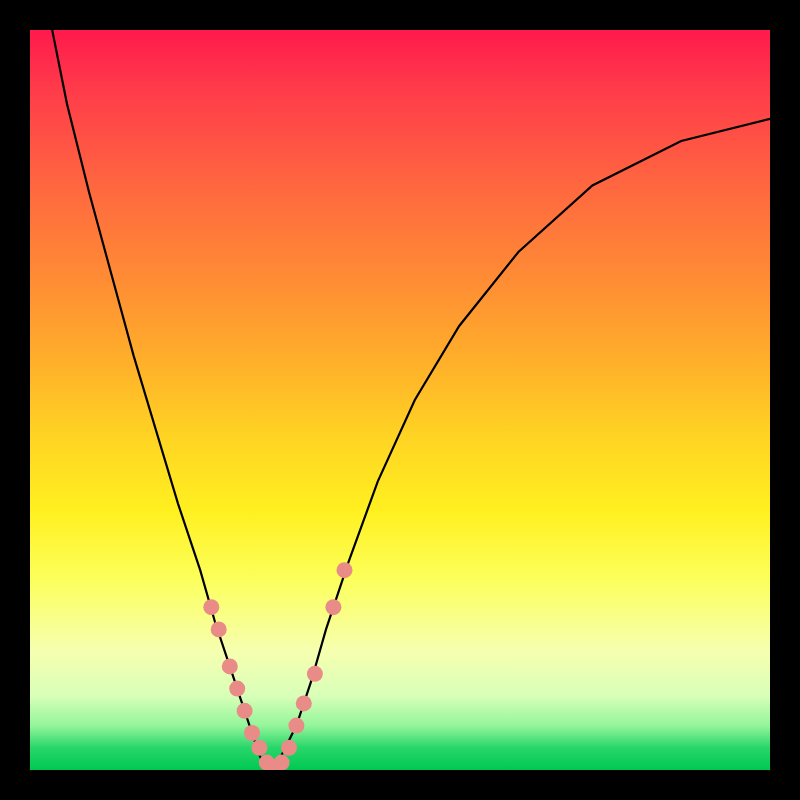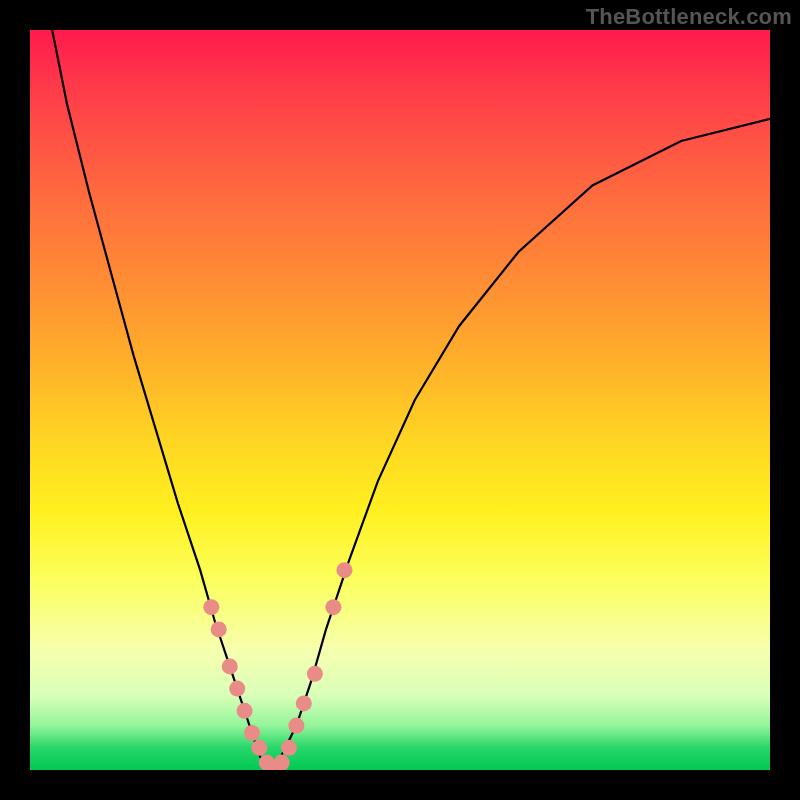--- a/index.html
+++ b/index.html
@@ -78,14 +78,13 @@
           <circle cx="251.6" cy="732.6" r="8" fill="#e98b87"></circle>
           <circle cx="259.0" cy="717.8" r="8" fill="#e98b87"></circle>
           <circle cx="266.4" cy="695.6" r="8" fill="#e98b87"></circle>
           <circle cx="273.8" cy="673.4" r="8" fill="#e98b87"></circle>
           <circle cx="284.9" cy="643.8" r="8" fill="#e98b87"></circle>
           <circle cx="303.4" cy="577.2" r="8" fill="#e98b87"></circle>
           <circle cx="314.5" cy="540.2" r="8" fill="#e98b87"></circle>
         </g>
     </svg>
   </div>
-  <div class="attribution">TheBottleneck.com</div>
 </div>
 
 </body></html>

